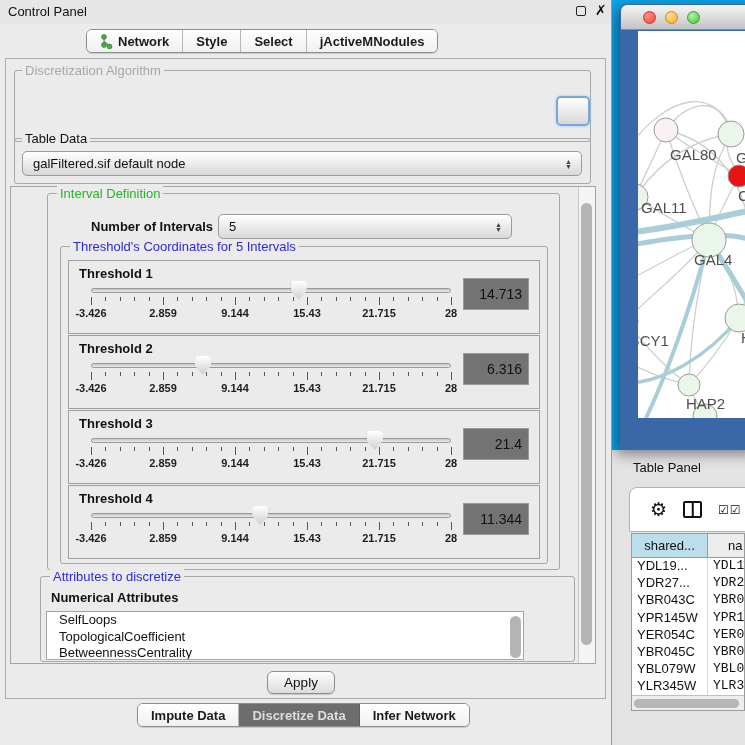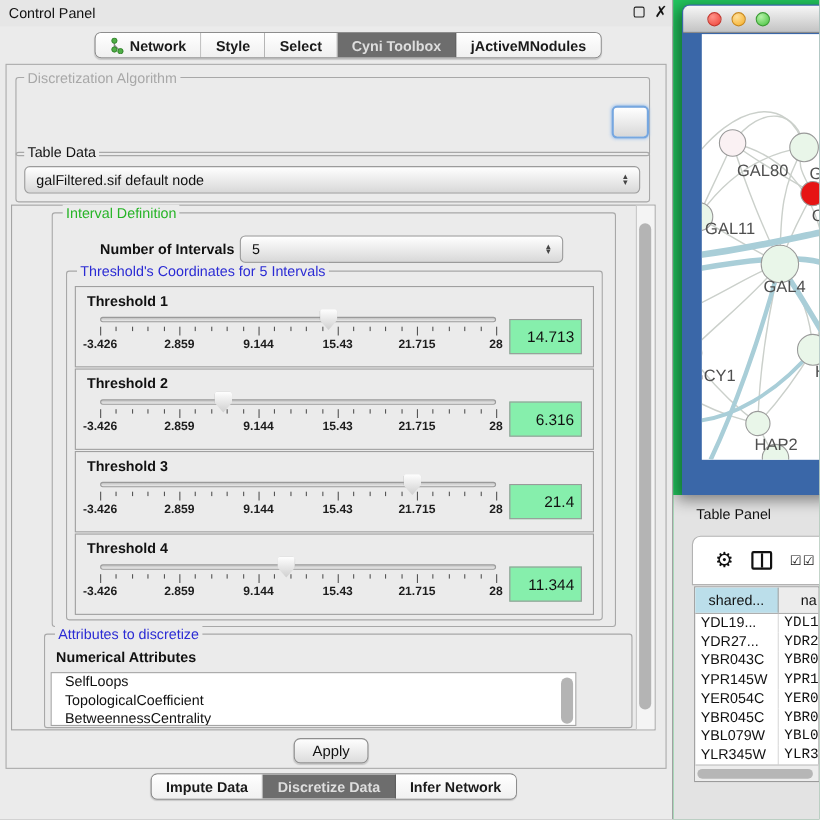--- a/index.html
+++ b/index.html
@@ -53,31 +53,31 @@
   .th-panel{position:absolute;left:8px;width:472px;height:74px;border:1px solid #9f9f9f;background:#ebebeb;}
   .th-label{position:absolute;left:10px;top:5px;font-size:13px;font-weight:bold;color:#111;}
   .sl-track{position:absolute;left:22px;top:27px;width:360px;height:5px;border:1px solid #9a9a9a;border-radius:3px;background:linear-gradient(#c2c2c2,#ececec);}
   .sl-handle{position:absolute;top:-8px;width:16px;height:19px;background:linear-gradient(#ffffff,#cfcfcf);clip-path:polygon(12% 0,88% 0,100% 12%,100% 52%,50% 100%,0 52%,0 12%);filter:drop-shadow(0 0 1px #777);}
   .ticks{position:absolute;left:22px;top:36px;width:360px;height:9px;}
   .ticks i{position:absolute;top:0;width:1px;background:#555;}
   .ticks .mj{height:8px;}
   .ticks .mn{height:4px;}
   .ticklabs{position:absolute;left:22px;top:46px;width:360px;height:13px;}
   .tklab{position:absolute;transform:translateX(-50%);font-size:11px;font-weight:bold;color:#1d1d1d;white-space:nowrap;}
-  .th-value{position:absolute;left:394px;top:17px;width:66px;height:32px;border:1px solid #9a9a9a;background:#86efac;font-size:14px;color:#111;text-align:right;line-height:30px;padding-right:6px;margin-top:12px;}
+  .th-value{position:absolute;left:394px;top:17px;width:66px;height:32px;border:1px solid #9a9a9a;background:#737373;font-size:14px;color:#111;text-align:right;line-height:30px;padding-right:6px;}
 
   
   .attr-list{position:absolute;left:46px;top:611px;width:478px;height:49px;background:#fff;border:1px solid #a4a4a4;overflow:hidden;}
   .attr-item{font-size:13px;color:#111;line-height:16.5px;padding-left:12px;white-space:nowrap;}
   .attr-scroll{position:absolute;right:2px;top:4px;width:11px;height:42px;background:#b4b4b4;border-radius:6px;}
 
   .apply-btn{position:absolute;left:267px;top:671px;width:68px;height:23px;border:1px solid #8e8e8e;border-radius:6px;background:linear-gradient(#fefefe,#dcdcdc);font-size:13.5px;color:#111;text-align:center;line-height:21px;box-shadow:0 1px 1px rgba(0,0,0,.15);}
 
   
-  .right-region{position:absolute;left:612px;top:0;width:133px;height:745px;background:#22c55e;overflow:hidden;}
+  .right-region{position:absolute;left:612px;top:0;width:133px;height:745px;background:#0ea5e9;overflow:hidden;}
   .mac-window{position:absolute;left:8px;top:4px;width:140px;height:446px;background:#3a67a8;border-radius:7px 7px 0 0;box-shadow:-4px 4px 14px rgba(0,0,0,.45);}
   .mac-titlebar{position:absolute;left:1px;top:1px;right:1px;height:25px;border-radius:6px 6px 0 0;background:linear-gradient(#f7f7f7,#c3c3c3);border-bottom:1px solid #8a8a8a;}
   .tl{position:absolute;top:6px;width:13px;height:13px;border-radius:50%;}
   .tl-red{left:22px;background:radial-gradient(circle at 35% 30%,#ff9288,#ee4237);border:1px solid #c4372e;}
   .tl-yellow{left:44px;background:radial-gradient(circle at 35% 30%,#ffe09a,#f5ad25);border:1px solid #c9891f;}
   .tl-green{left:66px;background:radial-gradient(circle at 35% 30%,#b5f2a8,#44c13c);border:1px solid #3a9b33;}
   .net-canvas{position:absolute;left:18px;top:27px;width:110px;height:387px;background:#fff;overflow:hidden;}
   .net-label{font-size:15px;fill:#4f4f4f;}
   .net-node{stroke:#9a9a9a;stroke-width:1;}
   .net-edge{fill:none;}
@@ -120,23 +120,20 @@
           <circle cx="4" cy="11" r="2.4" fill="#4fae46" stroke="#2e7d28" stroke-width="0.8"></circle>
           <circle cx="9.5" cy="12.5" r="2.4" fill="#4fae46" stroke="#2e7d28" stroke-width="0.8"></circle>
         </svg>
         <span>Network</span>
       </div>
       <div class="seg">
           <span>Style</span>
         </div>
       <div class="seg">
           <span>Select</span>
-        </div>
-      <div class="seg sel">
-          <span>Cyni Toolbox</span>
         </div>
       <div class="seg">
           <span>jActiveMNodules</span>
         </div>
     </div>
 
     <div class="main-panel"></div>
 
     <div class="groupbox" style="left:14px;top:70px;width:577px;height:72px;"></div>
     <span class="group-label lab-gray" style="left:22px;top:63px;">Discretization Algorithm</span>

